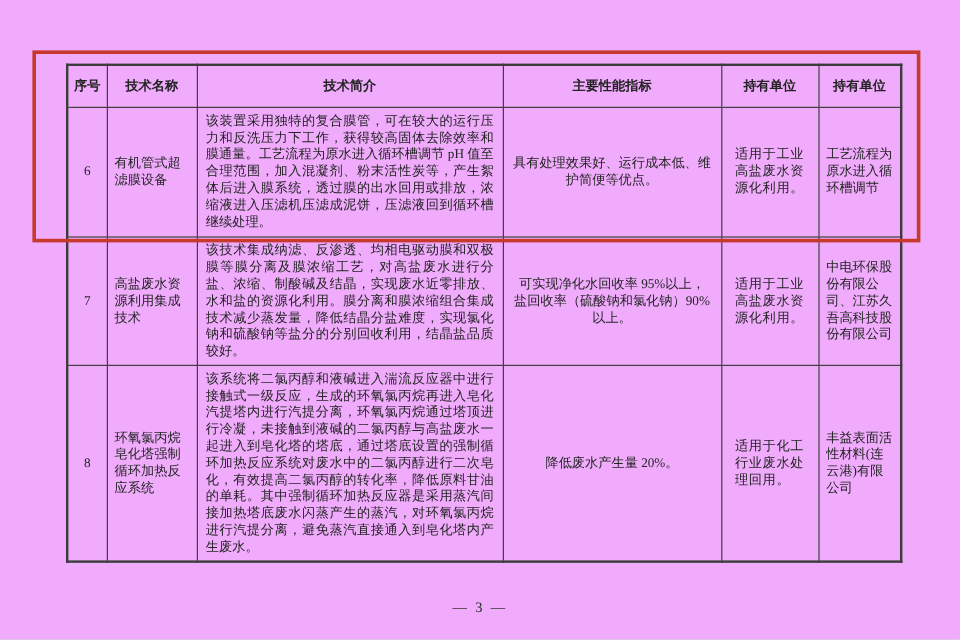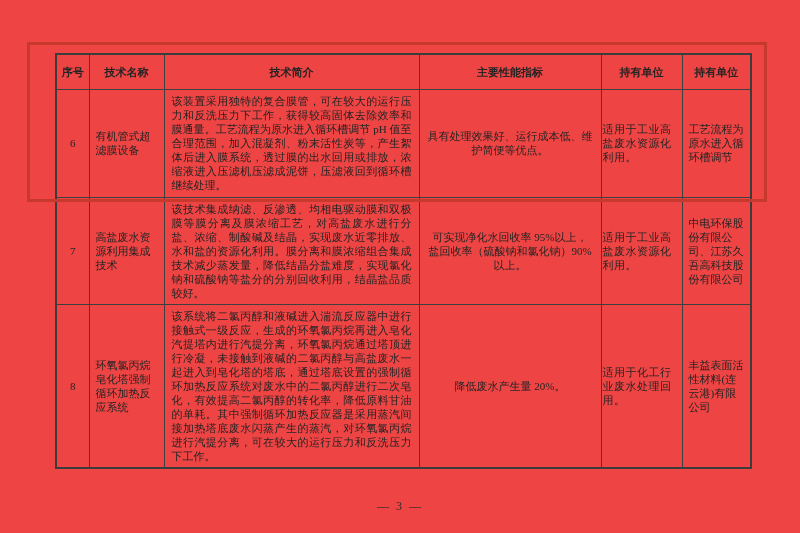--- a/index.html
+++ b/index.html
@@ -6,21 +6,21 @@
     margin: 0;
     padding: 0;
     background: #e8e8e6;
     font-family: "Liberation Serif", "DejaVu Serif", serif;
   }
   .page {
     position: relative;
     width: 800px;
     height: 533px;
     margin: 0 auto;
-    background: #ef4444;
+    background: #f0abfc;
     color: #242424;
     overflow: hidden;
     box-shadow: 0 0 4px rgba(0,0,0,0.25);
   }
   .red-box {
     position: absolute;
     left: 27px;
     top: 42px;
     width: 740px;
     height: 160px;
@@ -50,21 +50,21 @@
   tr.header-row th {
     font-weight: bold;
     font-size: 11px;
     text-align: center;
     padding: 2px;
   }
   td.c-no   { text-align: center; }
   td.c-name { text-align: left; padding: 18px 6px; line-height: 15px; }
   td.c-intro{ text-align: justify; text-justify: inter-ideograph; padding: 3px 7px; line-height: 14.5px; }
   td.c-perf { text-align: center; padding: 3px 8px; line-height: 15px; }
-  td.c-scope{ text-align: left; padding: 3px 1px; line-height: 16px; letter-spacing: 0.5px; }
+  td.c-scope{ text-align: left; padding: 3px 11px; line-height: 16px; letter-spacing: 0.5px; }
   td.c-holder{ text-align: left; padding: 3px 6px; line-height: 16px; }
   tr.section-row td {
     text-align: left;
     padding: 2px 4px 2px 14px;
     font-size: 10.5px;
   }
   .footer {
     position: absolute;
     left: 0;
     top: 499px;
@@ -117,21 +117,21 @@
       <td class="c-intro">该技术集成纳滤、反渗透、均相电驱动膜和双极膜等膜分离及膜浓缩工艺，对高盐废水进行分盐、浓缩、制酸碱及结晶，实现废水近零排放、水和盐的资源化利用。膜分离和膜浓缩组合集成技术减少蒸发量，降低结晶分盐难度，实现氯化钠和硫酸钠等盐分的分别回收利用，结晶盐品质较好。</td>
       <td class="c-perf">可实现净化水回收率 95%以上，盐回收率（硫酸钠和氯化钠）90%以上。</td>
       <td class="c-scope">适用于工业高盐废水资源化利用。</td>
       <td class="c-holder">中电环保股份有限公司、江苏久吾高科技股份有限公司</td>
     </tr>
 
 
     <tr style="height:164px">
       <td class="c-no">8</td>
       <td class="c-name">环氧氯丙烷皂化塔强制循环加热反应系统</td>
-      <td class="c-intro">该系统将二氯丙醇和液碱进入湍流反应器中进行接触式一级反应，生成的环氧氯丙烷再进入皂化汽提塔内进行汽提分离，环氧氯丙烷通过塔顶进行冷凝，未接触到液碱的二氯丙醇与高盐废水一起进入到皂化塔的塔底，通过塔底设置的强制循环加热反应系统对废水中的二氯丙醇进行二次皂化，有效提高二氯丙醇的转化率，降低原料甘油的单耗。其中强制循环加热反应器是采用蒸汽间接加热塔底废水闪蒸产生的蒸汽，对环氧氯丙烷进行汽提分离，可在较大的运行压力和反洗压力下工作。</td>
+      <td class="c-intro">该系统将二氯丙醇和液碱进入湍流反应器中进行接触式一级反应，生成的环氧氯丙烷再进入皂化汽提塔内进行汽提分离，环氧氯丙烷通过塔顶进行冷凝，未接触到液碱的二氯丙醇与高盐废水一起进入到皂化塔的塔底，通过塔底设置的强制循环加热反应系统对废水中的二氯丙醇进行二次皂化，有效提高二氯丙醇的转化率，降低原料甘油的单耗。其中强制循环加热反应器是采用蒸汽间接加热塔底废水闪蒸产生的蒸汽，对环氧氯丙烷进行汽提分离，避免蒸汽直接通入到皂化塔内产生废水。</td>
       <td class="c-perf">降低废水产生量 20%。</td>
       <td class="c-scope">适用于化工行业废水处理回用。</td>
       <td class="c-holder">丰益表面活性材料(连云港)有限公司</td>
     </tr>
   </tbody>
     </table>
 
   <div class="footer">— 3 —</div>
 
 </div>

